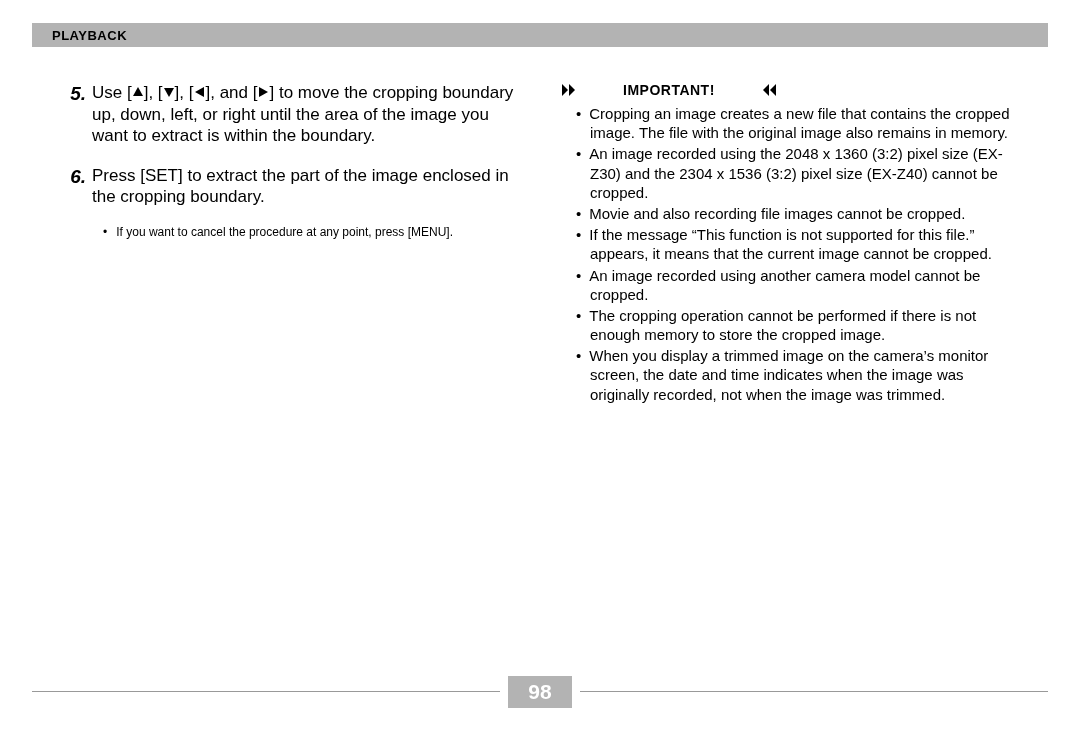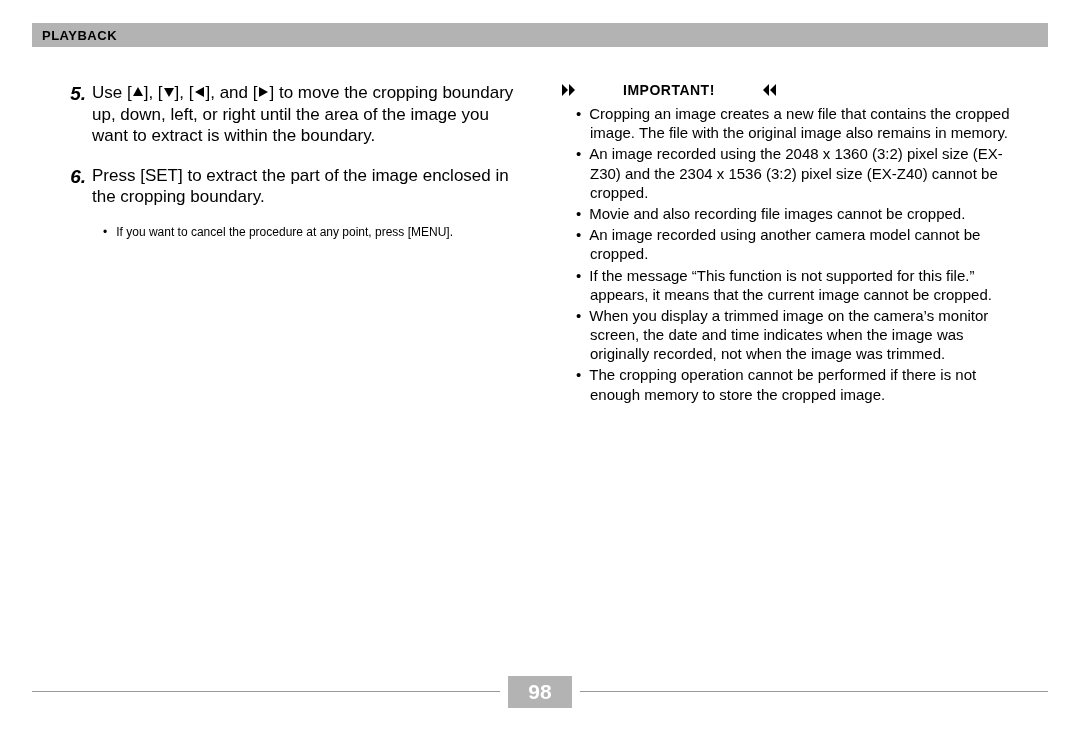--- a/index.html
+++ b/index.html
@@ -19,21 +19,21 @@
   }
   .header-bar {
     position: absolute;
     left: 32px;
     right: 32px;
     top: 23px;
     height: 24px;
     background: #b3b3b3;
     display: flex;
     align-items: center;
-    padding-left: 10px;
+    padding-left: 20px;
     box-sizing: border-box;
   }
   .header-title {
     font-size: 13px;
     font-weight: bold;
     letter-spacing: 0.5px;
     color: #000;
   }
   .columns {
     position: absolute;
@@ -195,24 +195,24 @@
           <svg width="20" height="12" viewBox="0 0 20 12">
               <polygon points="13,0 7,6 13,12" fill="#000"></polygon>
               <polygon points="20,0 14,6 20,12" fill="#000"></polygon>
             </svg>
         </span>
       </div>
 
       <div class="imp-bullet">Cropping an image creates a new file that contains the cropped image. The file with the original image also remains in memory.</div>
       <div class="imp-bullet">An image recorded using the 2048 x 1360 (3:2) pixel size (EX-Z30) and the 2304 x 1536 (3:2) pixel size (EX-Z40) cannot be cropped.</div>
       <div class="imp-bullet">Movie and also recording file images cannot be cropped.</div>
+      <div class="imp-bullet">If the message “This function is not supported for this file.” appears, it means that the current image cannot be cropped.</div>
       <div class="imp-bullet">An image recorded using another camera model cannot be cropped.</div>
-      <div class="imp-bullet">If the message “This function is not supported for this file.” appears, it means that the current image cannot be cropped.</div>
+      <div class="imp-bullet">The cropping operation cannot be performed if there is not enough memory to store the cropped image.</div>
       <div class="imp-bullet">When you display a trimmed image on the camera’s monitor screen, the date and time indicates when the image was originally recorded, not when the image was trimmed.</div>
-      <div class="imp-bullet">The cropping operation cannot be performed if there is not enough memory to store the cropped image.</div>
 
     </div>
 
   </div>
 
   <div class="footer-rule-left"></div>
   <div class="footer-rule-right"></div>
   <div class="page-number-box">98</div>
 
 </div>

